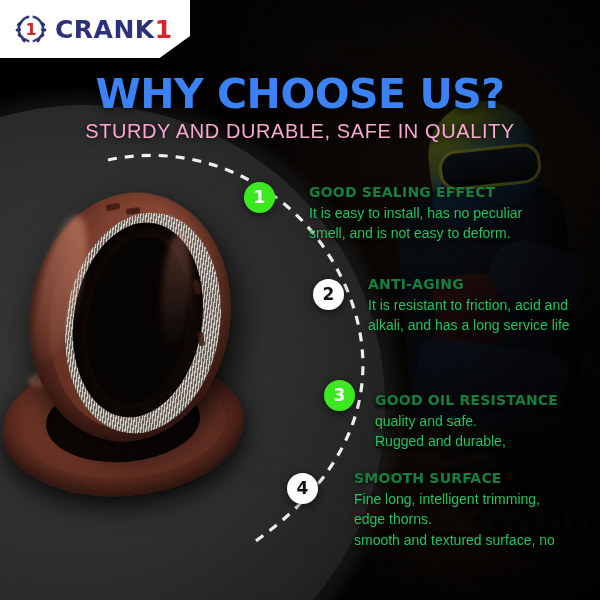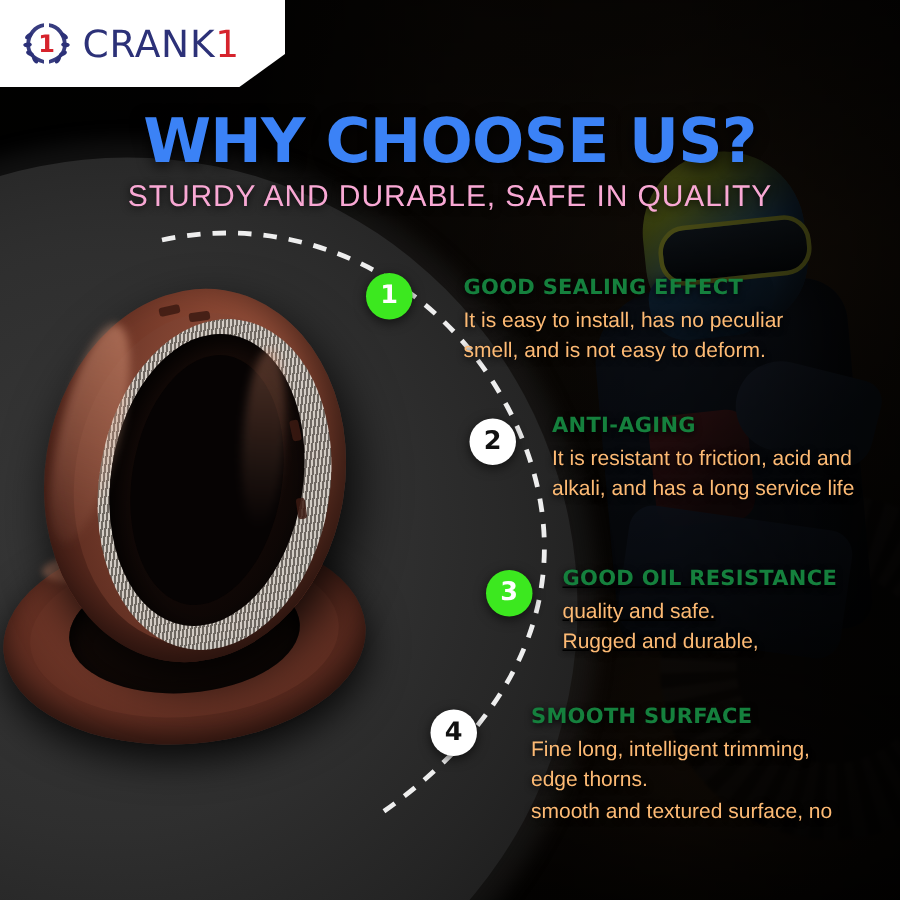--- a/index.html
+++ b/index.html
@@ -199,21 +199,21 @@
     position:absolute;left:0;top:0;width:190px;height:58px;
     background:#fff;
     clip-path:polygon(0 0, 100% 0, 100% 62%, 84% 100%, 0 100%);
     display:flex;align-items:center;gap:7px;padding-left:14px;
     box-sizing:border-box;
   }
   .wreath{position:relative;width:34px;height:32px;flex:0 0 34px;}
   .wreath svg{display:block;}
   .logo-word{
     font-family:"DejaVu Sans", sans-serif;
-    font-weight:400;font-size:25px;letter-spacing:.5px;
+    font-weight:700;font-size:25px;letter-spacing:.5px;
     color:#2c3178;line-height:1;display:flex;align-items:baseline;
   }
   .logo-one{color:#d6232c;}
 
   
   .headline{
     position:absolute;left:0;right:0;top:74px;text-align:center;
     font-family:"DejaVu Sans", sans-serif;
     font-weight:700;font-size:41px;letter-spacing:-.5px;
     color:#3b82f6;line-height:1;
@@ -227,21 +227,21 @@
 
   
   .feature{position:absolute;}
   .f-title{
     font-family:"DejaVu Sans", sans-serif;
     font-weight:700;font-size:14px;letter-spacing:.2px;color:#15803d;
     line-height:1.15;text-shadow:0 1px 5px rgba(0,0,0,.9);
     white-space:nowrap;
   }
   .f-body{
-    font-size:14px;line-height:1.45;color:#fdba74;
+    font-size:14px;line-height:1.45;color:#22c55e;
     text-shadow:0 1px 5px rgba(0,0,0,.95);
     margin-top:3px;
   }
   .f-body div{white-space:nowrap;}
 
   .badge{
     position:absolute;width:31px;height:31px;border-radius:50%;
     display:flex;align-items:center;justify-content:center;
     font-family:"DejaVu Sans", sans-serif;
     font-weight:700;font-size:17px;line-height:1;
@@ -344,21 +344,21 @@
     <div class="f-title">ANTI-AGING</div>
     <div class="f-body">
       <div>It is resistant to friction, acid and</div>
       <div>alkali, and has a long service life</div>
     </div>
   </div>
 
   <div class="badge green" style="left:324px;top:380px;">
     <span>3</span>
   </div>
-  <div class="feature" style="left:375px;top:378px;width:220px;text-decoration:underline;">
+  <div class="feature" style="left:375px;top:392px;width:220px;text-decoration:underline;">
     <div class="f-title">GOOD OIL RESISTANCE</div>
     <div class="f-body">
       <div>quality and safe.</div>
       <div>Rugged and durable,</div>
     </div>
   </div>
 
   <div class="badge white" style="left:287px;top:473px;">
     <span>4</span>
   </div>

